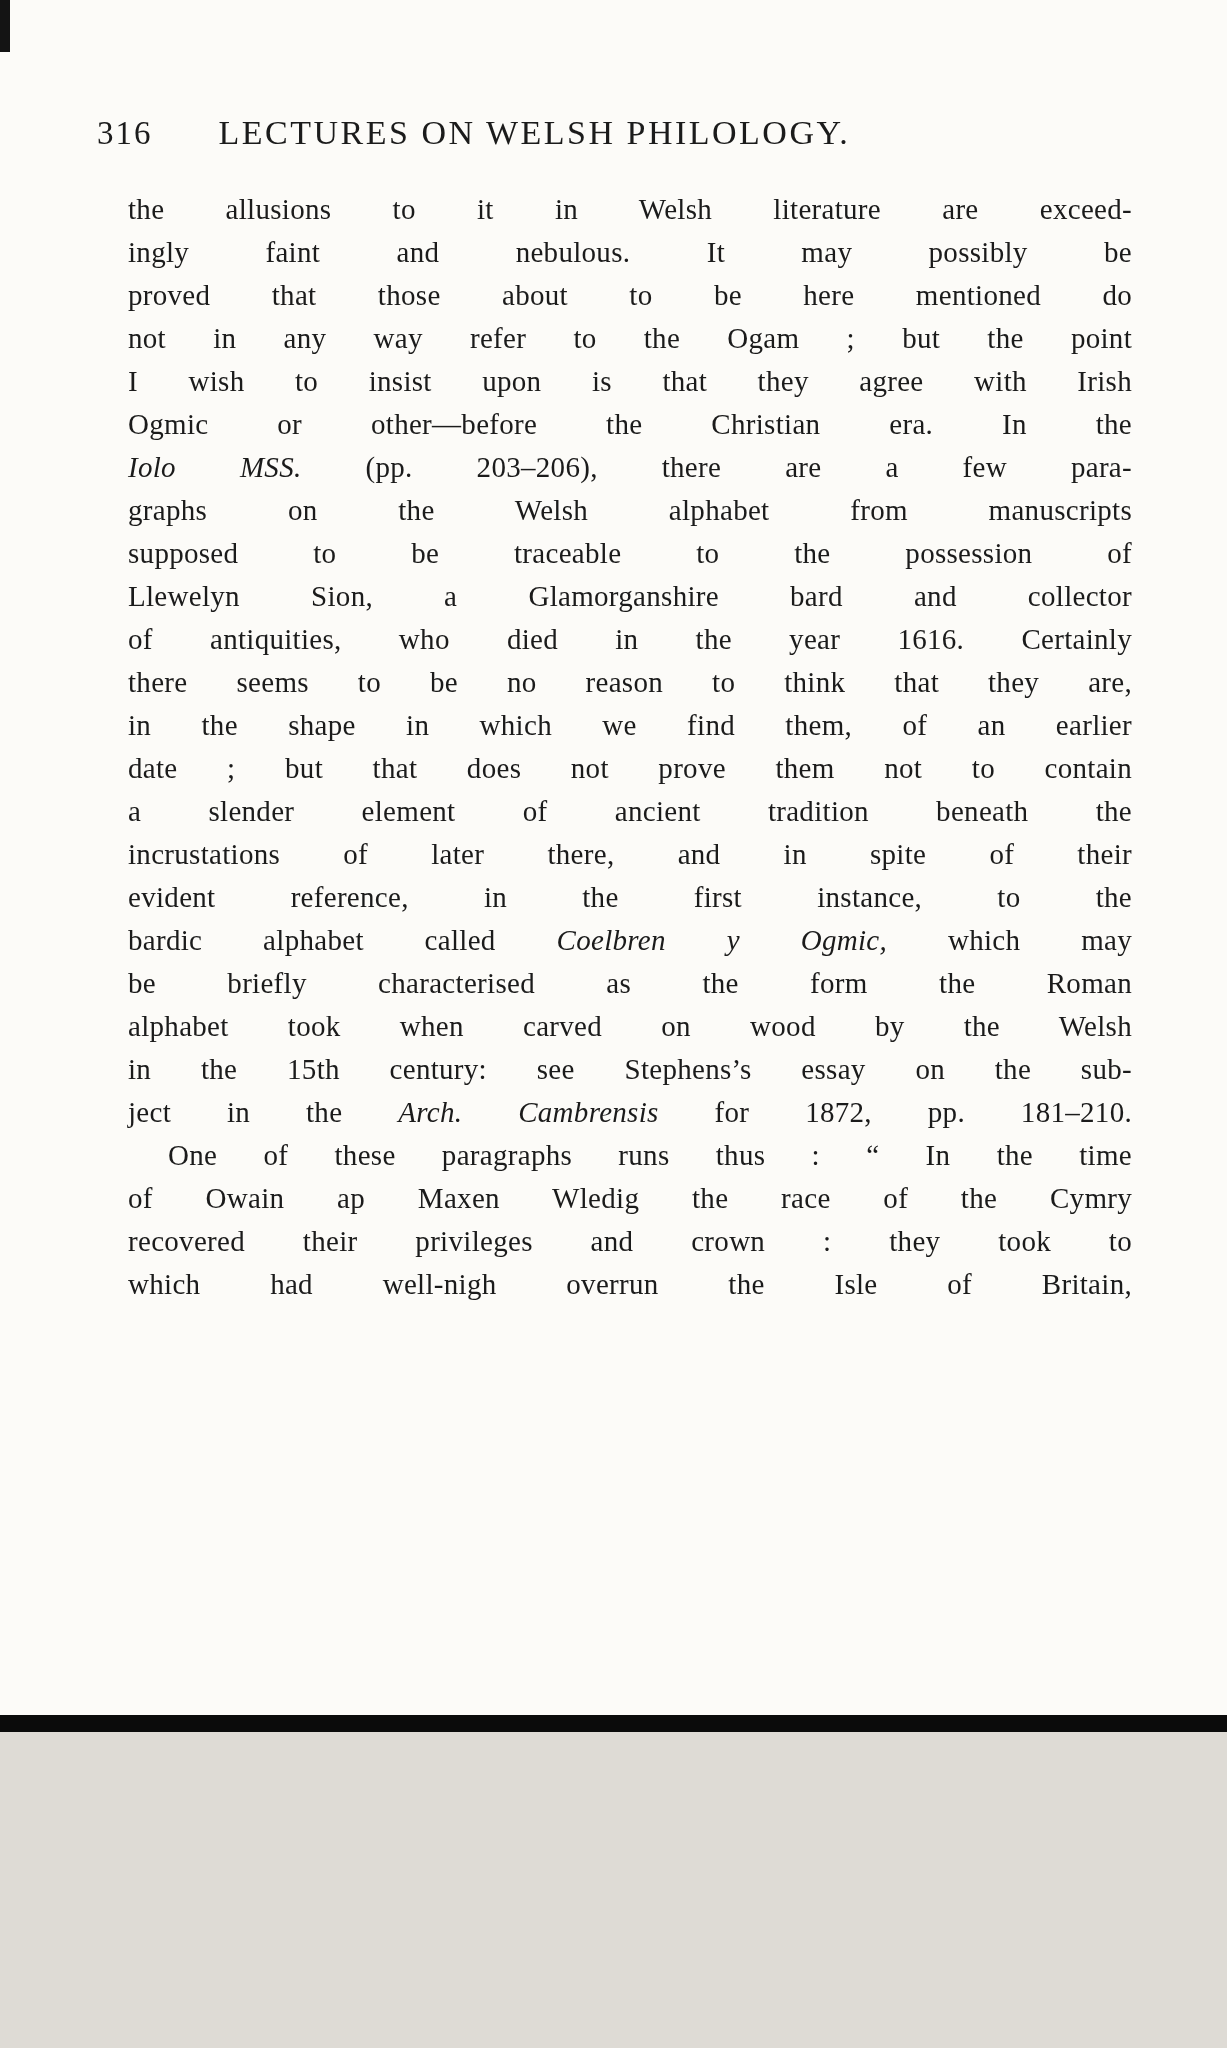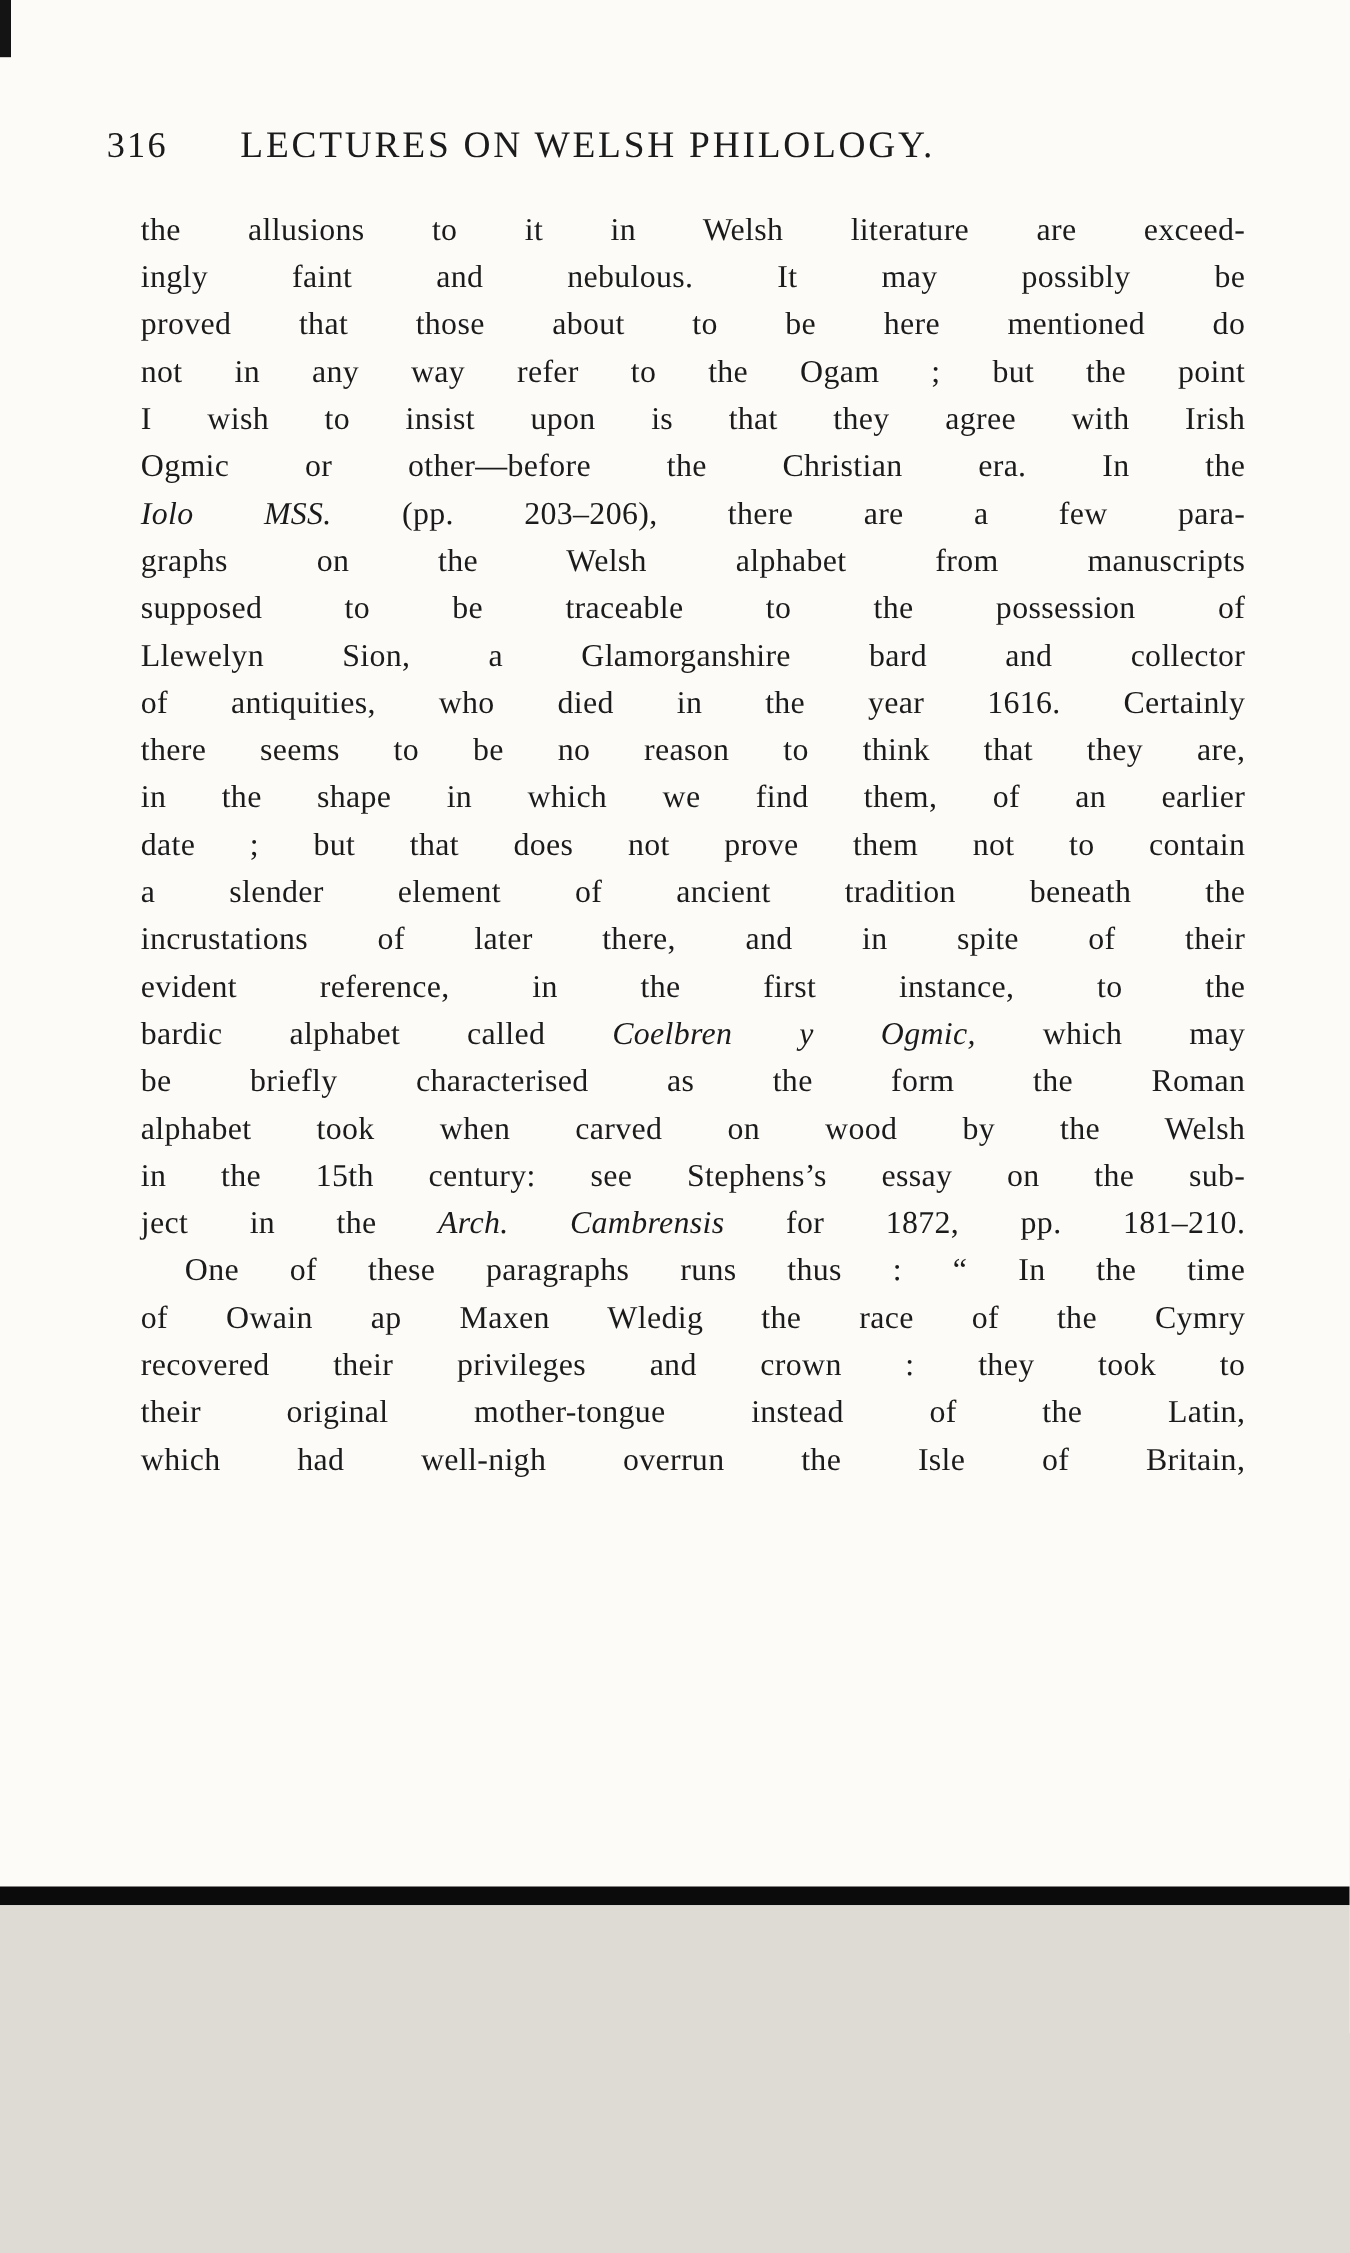--- a/index.html
+++ b/index.html
@@ -97,18 +97,17 @@
       <div class="line"><span>incrustations of later there, and in spite of their</span></div>
       <div class="line"><span>evident reference, in the first instance, to the</span></div>
       <div class="line"><span>bardic alphabet called </span><span class="it">Coelbren y Ogmic,</span><span> which may</span></div>
       <div class="line"><span>be briefly characterised as the form the Roman</span></div>
       <div class="line"><span>alphabet took when carved on wood by the Welsh</span></div>
       <div class="line"><span>in the 15th century: see Stephens’s essay on the sub-</span></div>
       <div class="line"><span>ject in the </span><span class="it">Arch. Cambrensis</span><span> for 1872, pp. 181–210.</span></div>
       <div class="line indent"><span>One of these paragraphs runs thus : “ In the time</span></div>
       <div class="line"><span>of Owain ap Maxen Wledig the race of the Cymry</span></div>
       <div class="line"><span>recovered their privileges and crown : they took to</span></div>
-      <div class="line"><span>their original mother-tongue instead of the Latin,</span></div>
       <div class="line"><span>which had well-nigh overrun the Isle of Britain,</span></div>
     </div>
 
   <div class="scan-edge"></div>
 </div>
 
 </body></html>

